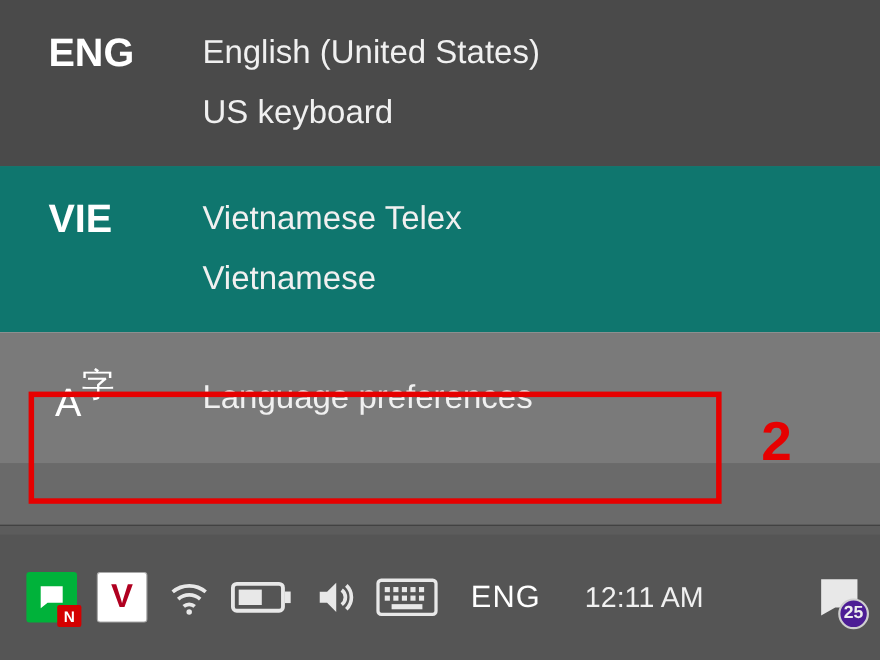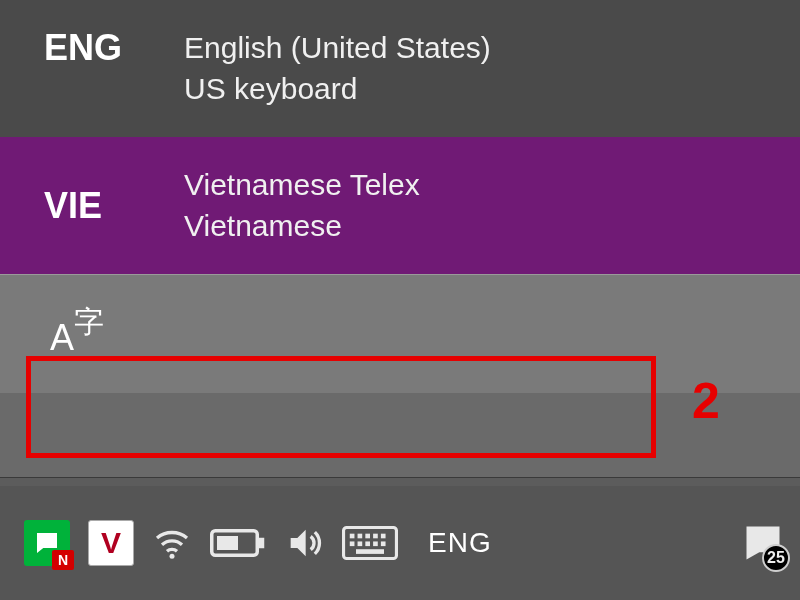--- a/index.html
+++ b/index.html
@@ -23,35 +23,36 @@
     flex-direction: column;
     border-bottom: 1px solid #3a3a3a;
   }
 
   .lang-item {
     display: flex;
     align-items: flex-start;
     padding: 28px 0 28px 44px;
   }
   .lang-item.dark { background: #4a4a4a; }
-  .lang-item.light { background: #701a75; align-items: center; }
+  .lang-item.light { background: #0f766e; }
 
   .lang-code {
     width: 140px;
     font-size: 36px;
     font-weight: 600;
     line-height: 1.1;
     color: #fff;
   }
   .lang-desc {
     display: flex;
     flex-direction: column;
     font-size: 30px;
     line-height: 1.35;
     color: #f0f0f0;
+    gap: 14px;
   }
 
   .divider {
     height: 1px;
     background: #9a9a9a;
     margin: 0;
   }
 
   .pref-row {
     display: flex;
@@ -190,21 +191,21 @@
     position: relative;
   }
   .action-center svg { width: 50px; height: 44px; }
   .ac-badge {
     position: absolute;
     bottom: -2px;
     right: -2px;
     width: 28px;
     height: 28px;
     border-radius: 14px;
-    background: #000000;
+    background: #4c1d95;
     border: 2px solid #cfcfcf;
     color: #eee;
     font-size: 16px;
     font-weight: 600;
     display: flex;
     align-items: center;
     justify-content: center;
   }
 </style>
 </head>
@@ -232,20 +233,21 @@
 
   <div class="pref-row">
     <div class="pref-icon-wrap">
       <span>
         <svg viewBox="0 0 64 64" width="64" height="64">
           <text x="6" y="50" font-size="36" fill="#ffffff" font-family="Segoe UI, Arial">A</text>
           <text x="30" y="32" font-size="30" fill="#ffffff" font-family="'MS Gothic','Yu Gothic',Arial">字</text>
         </svg>
       </span>
     </div>
+    <span class="pref-label">Language preferences</span>
   </div>
 
 </div>
 
 <div class="anno-box-pref"></div>
 <div class="anno-num anno-2">2</div>
 <div class="anno-box-tray"></div>
 <div class="anno-num anno-1">1</div>
 
 <div class="taskbar">
@@ -298,20 +300,21 @@
         <rect x="15" y="10" width="3" height="3" fill="#e8e8e8"></rect>
         <rect x="20" y="10" width="3" height="3" fill="#e8e8e8"></rect>
         <rect x="25" y="10" width="3" height="3" fill="#e8e8e8"></rect>
       <rect x="9" y="15" width="18" height="3" fill="#e8e8e8"></rect>
     </svg>
   </div>
 
   <div class="tray-lang">ENG</div>
 
   <div class="clock">
+    <span>12:11 AM</span>
   </div>
 
   <div class="tray-icon action-center">
     <svg viewBox="0 0 24 24">
         <path fill="#e8e8e8" d="M3 3h18v14H10l-7 4V3z"></path>
       </svg>
     <span class="ac-badge">25</span>
   </div>
 
 </div>

